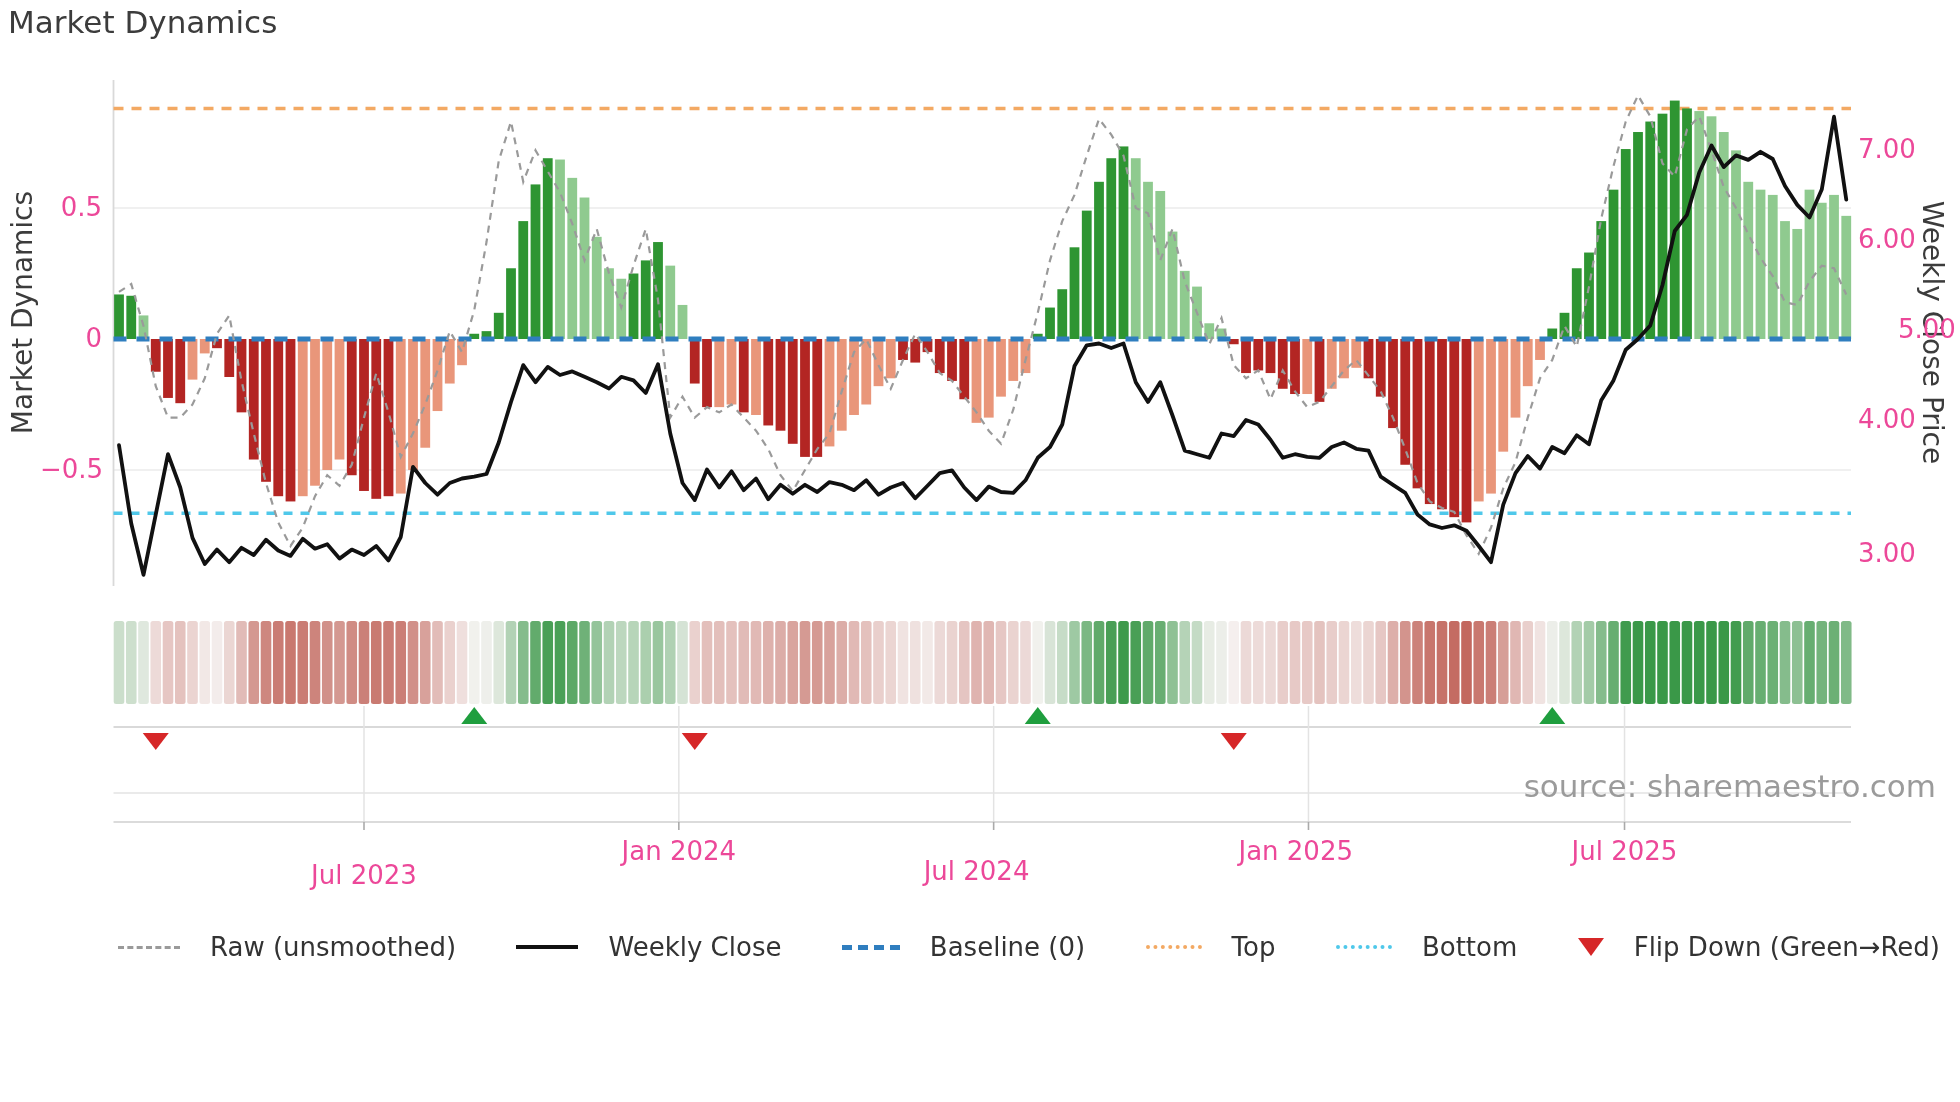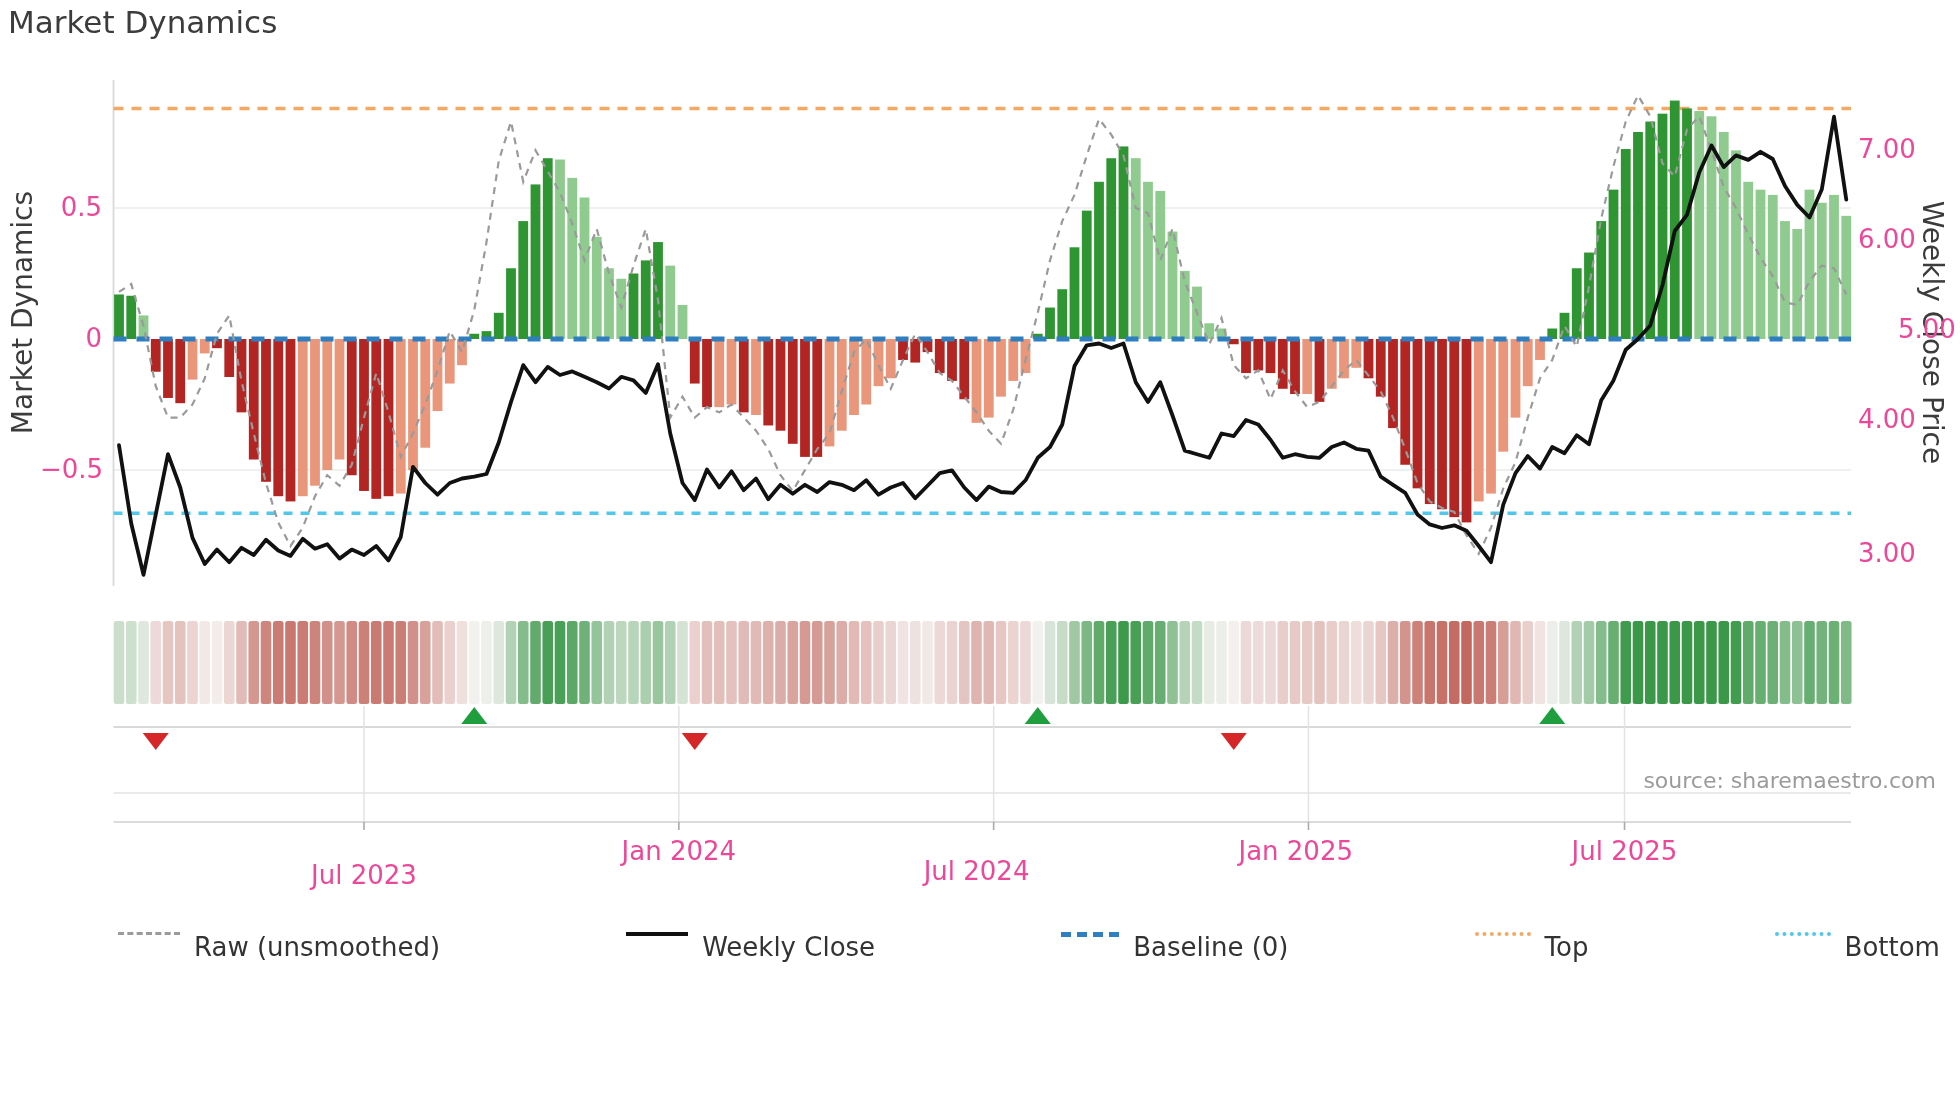--- a/index.html
+++ b/index.html
@@ -3,25 +3,25 @@
 <meta charset="utf-8">
 <style>
   html,body{margin:0;padding:0;background:#ffffff;overflow:hidden;}
   .page{position:relative;width:1960px;height:1102px;background:#ffffff;
         font-family:"DejaVu Sans","Liberation Sans",sans-serif;color:#333;}
   .page-title{position:absolute;left:8px;top:4px;font-size:31px;color:#3c3c3c;}
   .axis-title-left{position:absolute;left:-128px;top:296px;width:300px;text-align:center;
         transform:rotate(-90deg);font-size:28px;color:#3c3c3c;}
   .axis-title-right{position:absolute;left:1772px;top:316px;width:320px;text-align:center;
         transform:rotate(90deg);font-size:28px;color:#3c3c3c;}
-  .source-text{position:absolute;right:24px;top:768px;font-size:22px;color:#9b9b9b;}
+  .source-text{position:absolute;right:24px;top:768px;font-size:31px;color:#9b9b9b;}
   svg{position:absolute;left:0;top:0;}
   .legend{position:absolute;left:118px;top:932px;width:1822px;display:flex;
           justify-content:space-between;align-items:center;font-size:26px;color:#333;}
-  .legend-item{display:flex;align-items:flex-start;gap:14px;white-space:nowrap;}
+  .legend-item{display:flex;align-items:center;gap:30px;white-space:nowrap;}
   .glyph{display:inline-block;}
   .glyph-line{width:62px;height:0;border-top:3px solid #000;}
   .g-raw{border-top:3px dashed #9a9a9a;}
   .g-close{border-top:4px solid #111;}
   .g-base{border-top:5px dashed #2f7ebf;width:58px;}
   .g-top{border-top:4px dotted #f3a963;width:56px;}
   .g-bottom{border-top:4px dotted #4fc8ea;width:56px;}
   .tri-up{width:0;height:0;border-left:13px solid transparent;border-right:13px solid transparent;
           border-bottom:18px solid #1f9e3e;}
   .tri-down{width:0;height:0;border-left:13px solid transparent;border-right:13px solid transparent;
@@ -402,14 +402,18 @@
       <span>Baseline (0)</span>
     </div>
     <div class="legend-item">
       <span class="glyph glyph-line g-top"></span>
       <span>Top</span>
     </div>
     <div class="legend-item">
       <span class="glyph glyph-line g-bottom"></span>
       <span>Bottom</span>
     </div>
+    <div class="legend-item">
+      <span class="glyph tri-down"></span>
+      <span>Flip Down (Green→Red)</span>
+    </div>
   </div>
 </div>
 
 </body></html>

